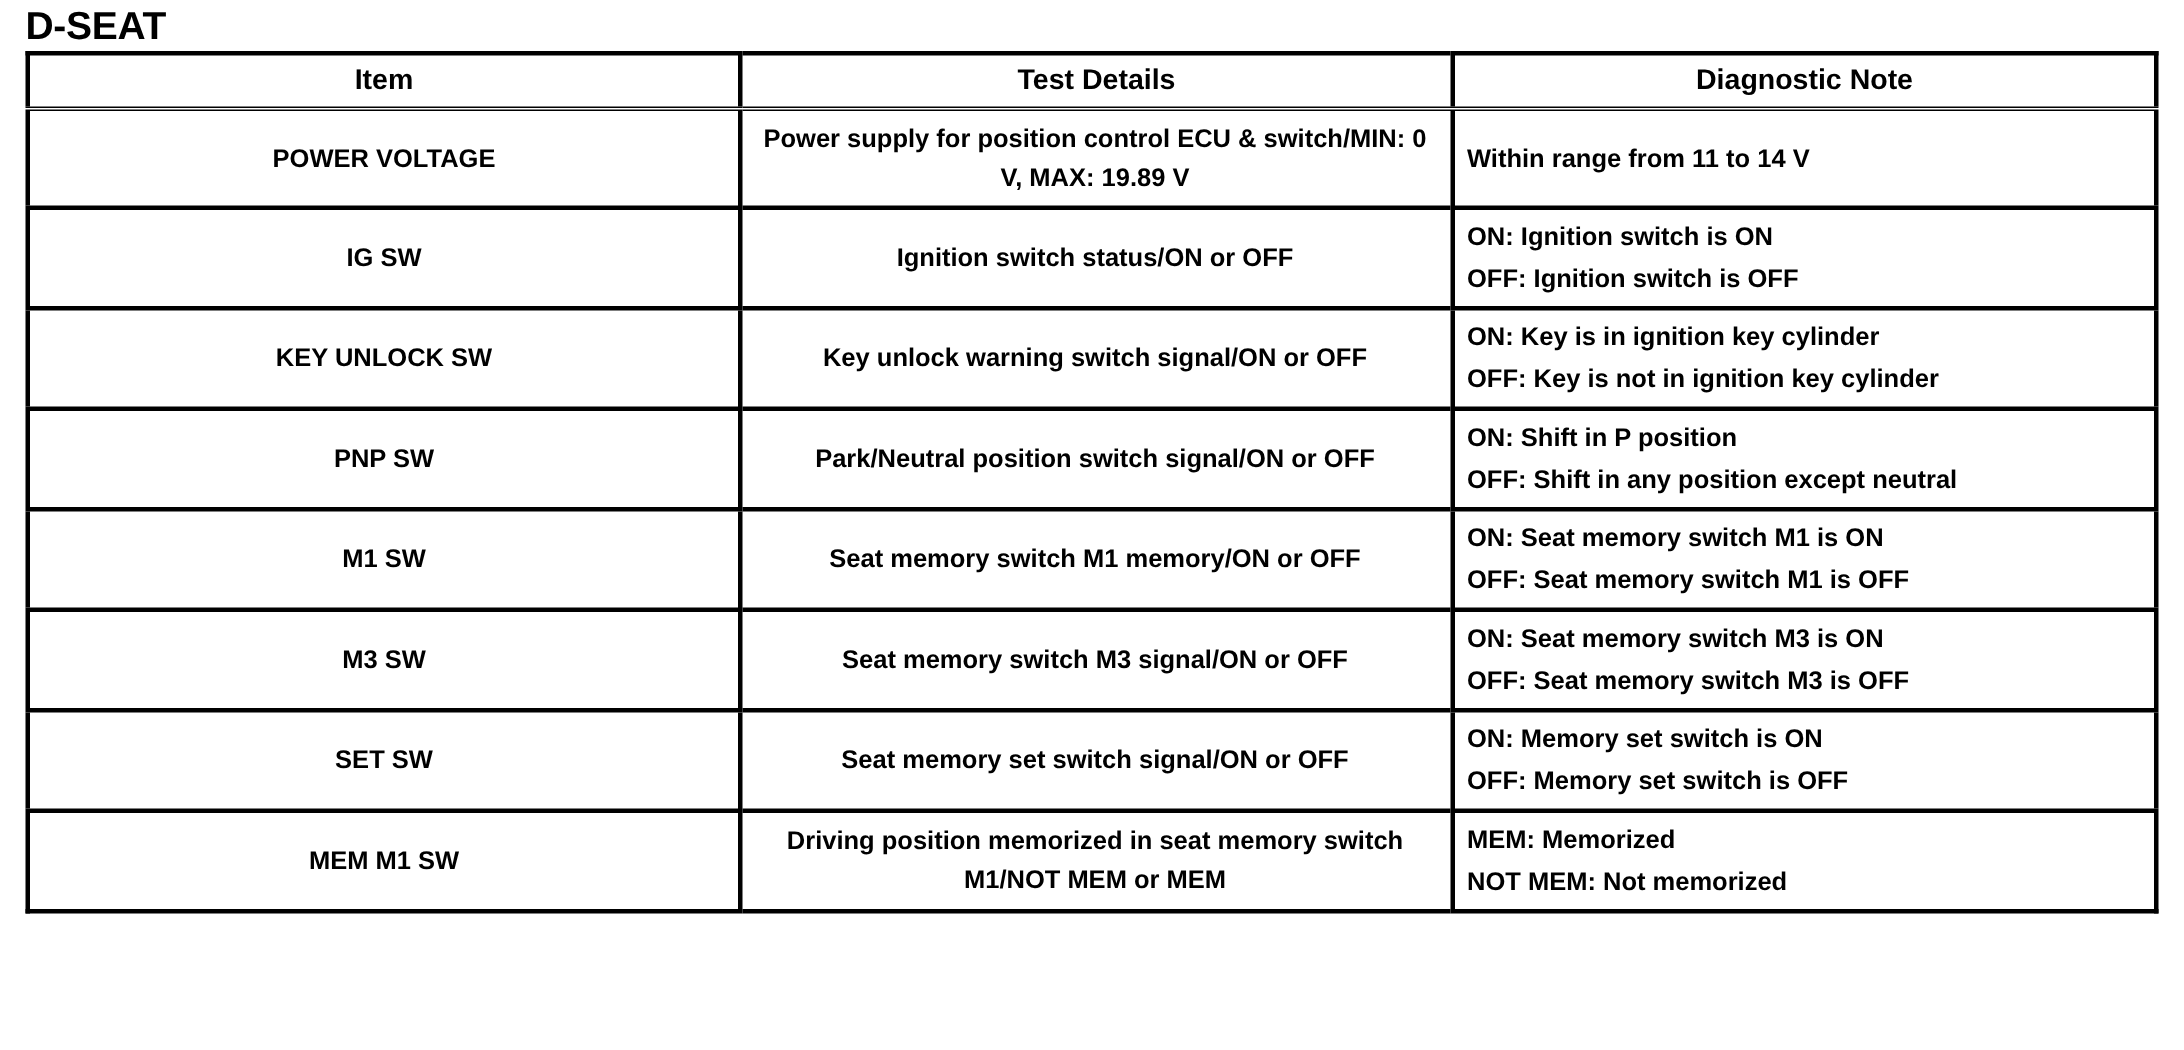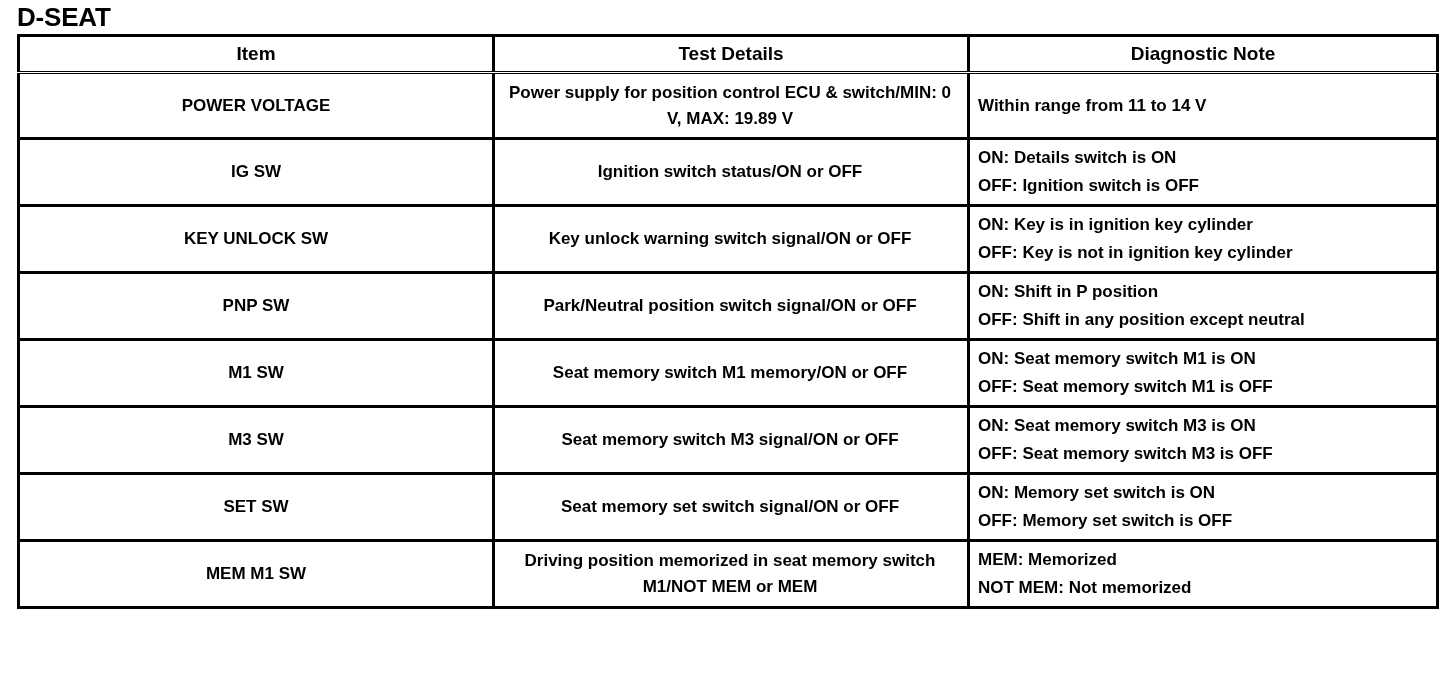--- a/index.html
+++ b/index.html
@@ -119,21 +119,21 @@
           <td class="col-test">Power supply for position control ECU &amp; switch/MIN: 0 V, MAX: 19.89 V</td>
           <td class="col-note">
             <span class="note-line">Within range from 11 to 14 V</span>
           </td>
         </tr>
 
         <tr>
           <td class="col-item">IG SW</td>
           <td class="col-test">Ignition switch status/ON or OFF</td>
           <td class="col-note">
-            <span class="note-line">ON: Details switch is ON</span>
+            <span class="note-line">ON: Ignition switch is ON</span>
             <span class="note-line">OFF: Ignition switch is OFF</span>
           </td>
         </tr>
 
         <tr>
           <td class="col-item">KEY UNLOCK SW</td>
           <td class="col-test">Key unlock warning switch signal/ON or OFF</td>
           <td class="col-note">
             <span class="note-line">ON: Key is in ignition key cylinder</span>
             <span class="note-line">OFF: Key is not in ignition key cylinder</span>

